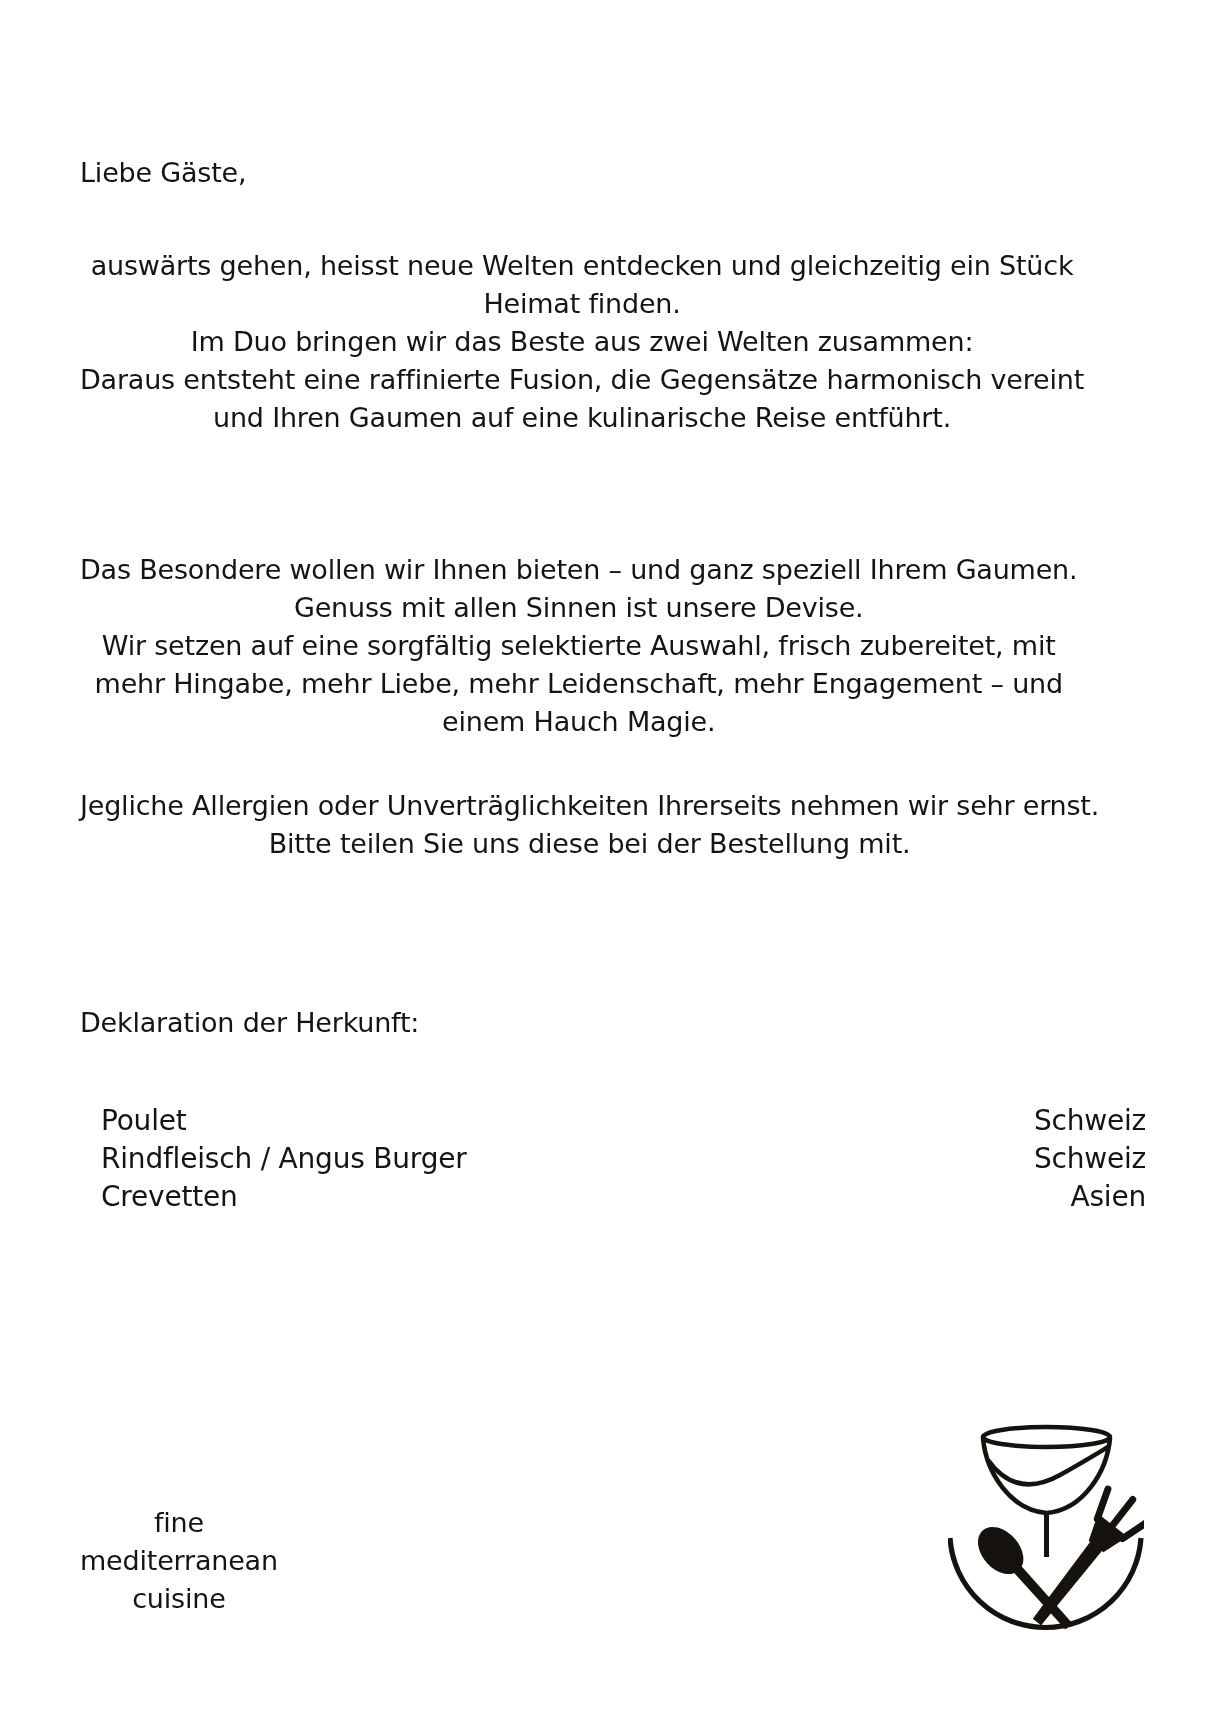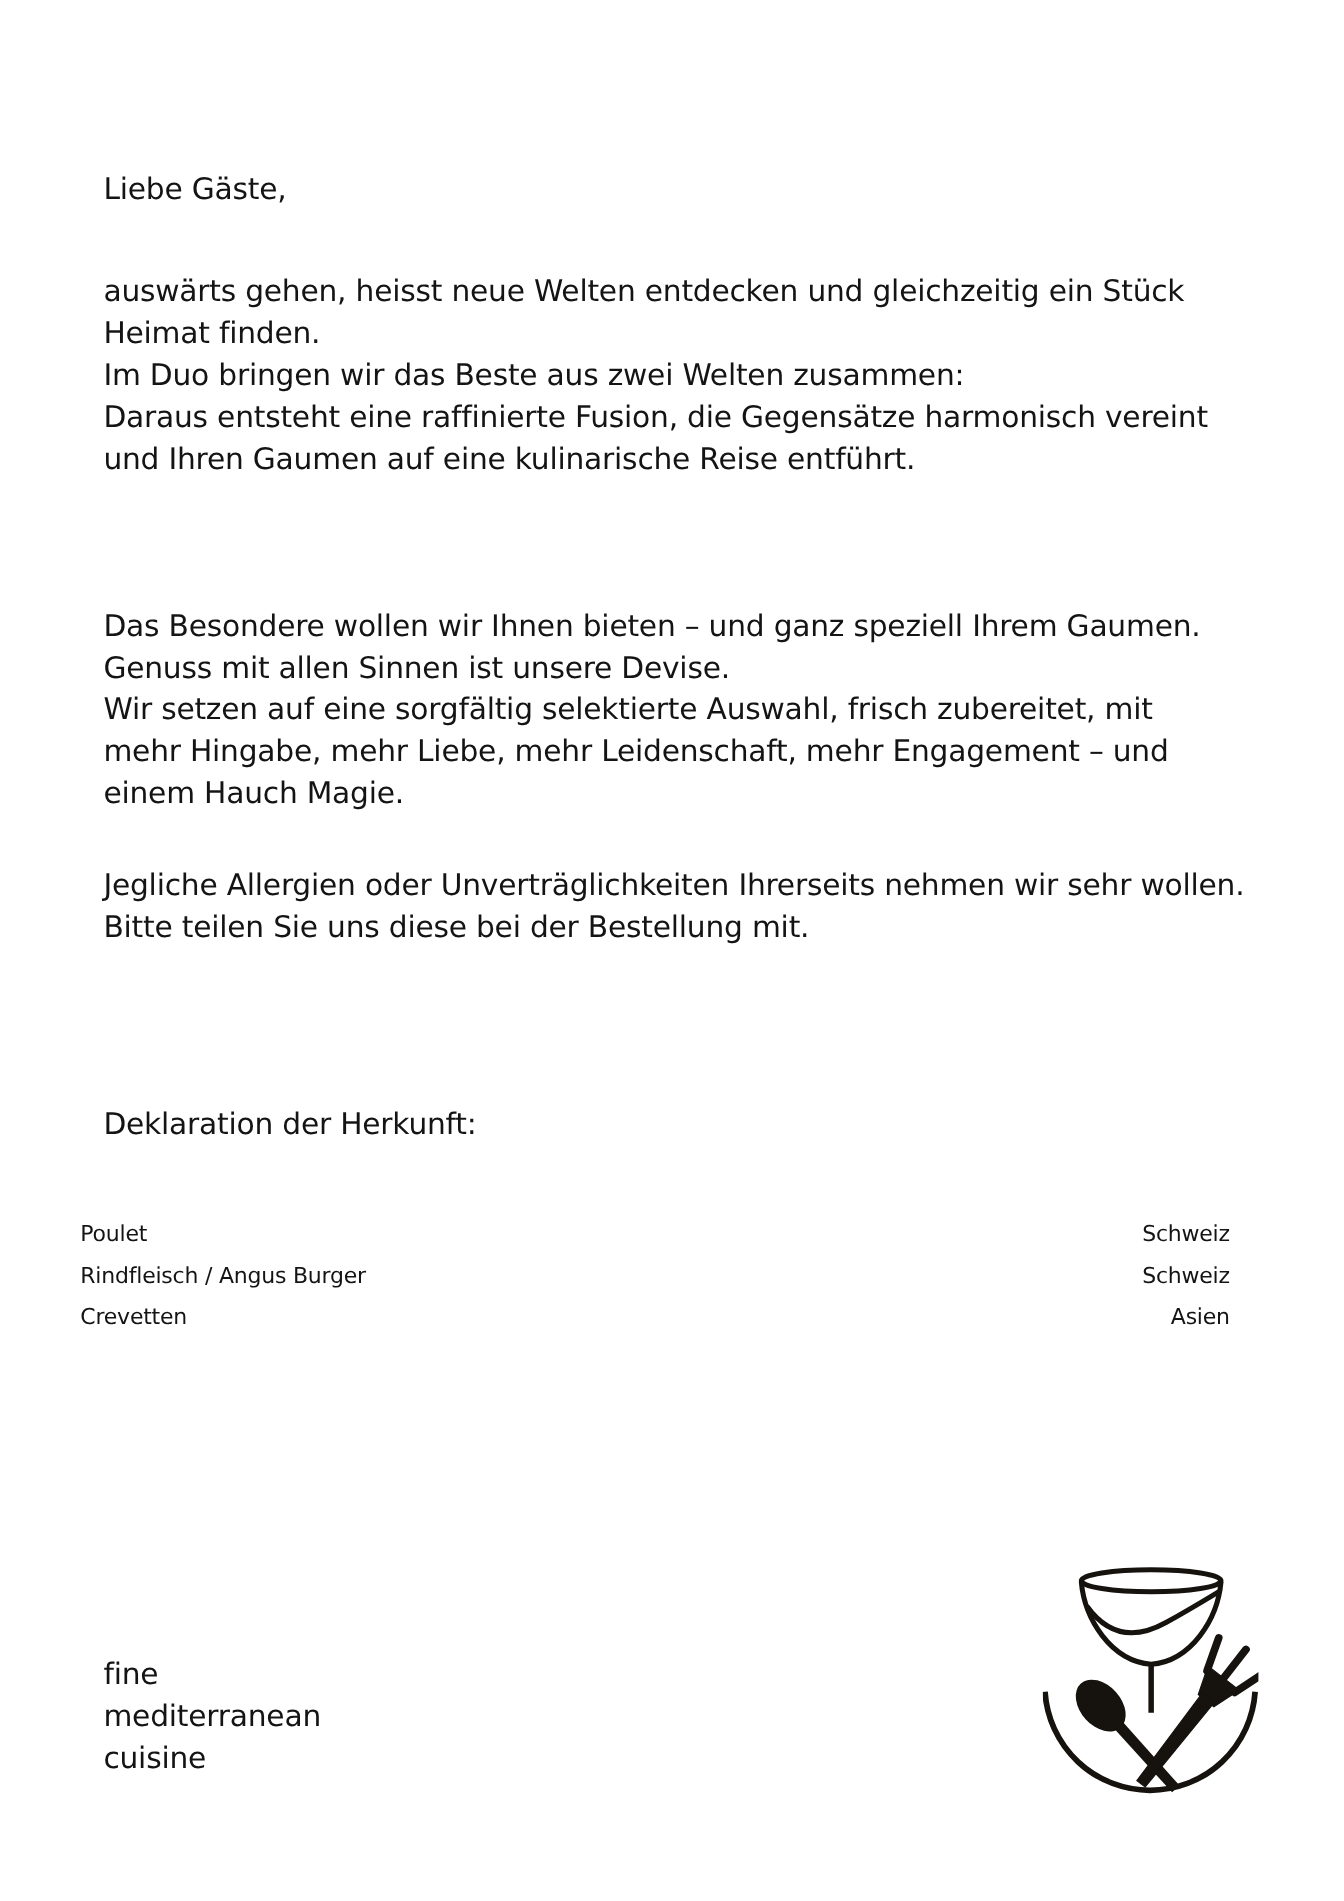--- a/index.html
+++ b/index.html
@@ -7,37 +7,38 @@
     position:relative;
     width:1222px;
     height:1728px;
     background:#ffffff;
     font-family:"DejaVu Sans", sans-serif;
     color:#141414;
     overflow:hidden;
   }
   .textblock{
     position:absolute;
-    left:94px;
+    left:80px;
     font-size:27px;
     line-height:38px;
     letter-spacing:-0.2px;
     white-space:nowrap;
+    text-align:center;
   }
   .greeting{top:154px;}
   .para1{top:247px;}
   .para2{top:527px;margin-top:24px;}
   .para3{top:787px;}
   .decl-heading{top:1004px;}
   .decl-table{
     position:absolute;
-    left:73px;
+    left:101px;
     top:1102px;
     width:1045px;
-    font-size:20px;
+    font-size:28px;
     line-height:38px;
     letter-spacing:-0.2px;
   }
   .decl-row{
     display:flex;
     justify-content:space-between;
     align-items:baseline;
   }
   .brand{top:1504px;}
   .logo{
@@ -65,21 +66,21 @@
 
   <div class="textblock para2">
     <div>Das Besondere wollen wir Ihnen bieten – und ganz speziell Ihrem Gaumen.</div>
     <div>Genuss mit allen Sinnen ist unsere Devise.</div>
     <div>Wir setzen auf eine sorgfältig selektierte Auswahl, frisch zubereitet, mit</div>
     <div>mehr Hingabe, mehr Liebe, mehr Leidenschaft, mehr Engagement – und</div>
     <div>einem Hauch Magie.</div>
   </div>
 
   <div class="textblock para3">
-    <div>Jegliche Allergien oder Unverträglichkeiten Ihrerseits nehmen wir sehr wollen.</div>
+    <div>Jegliche Allergien oder Unverträglichkeiten Ihrerseits nehmen wir sehr ernst.</div>
     <div>Bitte teilen Sie uns diese bei der Bestellung mit.</div>
   </div>
 
   <div class="textblock decl-heading">Deklaration der Herkunft:</div>
 
   <div class="decl-table">
     <div class="decl-row">
       <span>Poulet</span>
       <span>Schweiz</span>
     </div>

